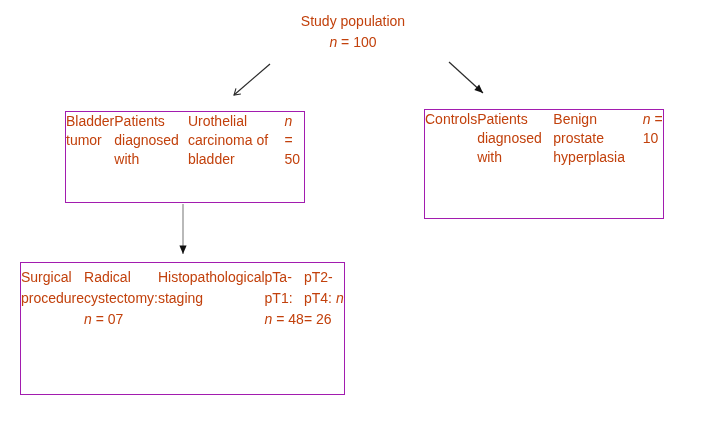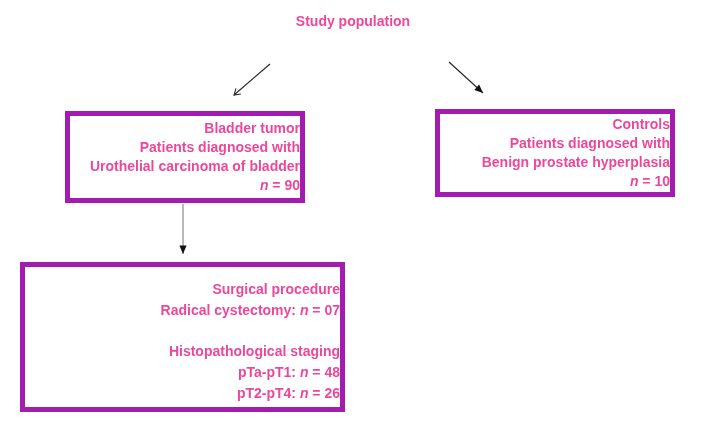--- a/index.html
+++ b/index.html
@@ -7,72 +7,71 @@
     padding: 0;
     background: #ffffff;
   }
   .canvas {
     position: relative;
     width: 705px;
     height: 440px;
     background: #ffffff;
     font-family: "Liberation Sans", "DejaVu Sans", sans-serif;
     font-size: 14px;
-    color: #ec4899;
+    color: #c2410c;
     overflow: hidden;
-    font-weight: bold;
   }
   .arrow-layer {
     position: absolute;
     left: 0;
     top: 0;
     width: 705px;
     height: 440px;
     pointer-events: none;
   }
   .node-title {
     position: absolute;
     left: 253px;
     top: 11px;
     width: 200px;
     text-align: center;
     line-height: 21px;
   }
   .box {
     position: absolute;
     box-sizing: border-box;
-    border: 5px solid #a21caf;
+    border: 1px solid #a21caf;
     background: #ffffff;
-    text-align: right;
+    text-align: left;
     display: flex;
-    flex-direction: column;
+    flex-direction: row;
     justify-content: center;
   }
   .box-bladder {
     left: 65px;
     top: 111px;
     width: 240px;
     height: 92px;
     line-height: 19px;
   }
   .box-controls {
-    left: 435px;
+    left: 424px;
     top: 109px;
     width: 240px;
-    height: 88px;
+    height: 110px;
     line-height: 19px;
   }
   .box-surgical {
     left: 20px;
     top: 262px;
     width: 325px;
-    height: 150px;
+    height: 133px;
     line-height: 21px;
     justify-content: flex-start;
-    padding-top: 12px;
+    padding-top: 4px;
   }
   .spacer {
     height: 20px;
   }
   .nsym {
     font-style: italic;
   }
   .line {
     white-space: pre-wrap;
   }
@@ -91,27 +90,28 @@
         <path d="M0,0 L-8.5,-3.6 L-8.5,3.6 Z" fill="#111111"></path>
       </marker>
     </defs>
     <line x1="270" y1="64" x2="234" y2="95" stroke="#2a2a2a" stroke-width="1.2" marker-end="url(#head-open)"></line>
     <line x1="449" y1="62" x2="483" y2="93" stroke="#2a2a2a" stroke-width="1.2" marker-end="url(#head-filled)"></line>
     <line x1="183" y1="204" x2="183" y2="254" stroke="#8a8a8a" stroke-width="1.2" marker-end="url(#head-filled)"></line>
   </svg>
 
   <div class="node-title">
     <div class="line">Study population</div>
+    <div class="line"><span class="nsym">n</span><span> = 100</span></div>
   </div>
 
   <div class="box box-bladder">
     <div class="line">Bladder tumor</div>
     <div class="line">Patients diagnosed with</div>
     <div class="line">Urothelial carcinoma of bladder</div>
-    <div class="line"><span class="nsym">n</span><span> = 90</span></div>
+    <div class="line"><span class="nsym">n</span><span> = 50</span></div>
   </div>
 
   <div class="box box-controls">
     <div class="line">Controls</div>
     <div class="line">Patients diagnosed with</div>
     <div class="line">Benign prostate hyperplasia</div>
     <div class="line"><span class="nsym">n</span><span> = 10</span></div>
   </div>
 
   <div class="box box-surgical">

